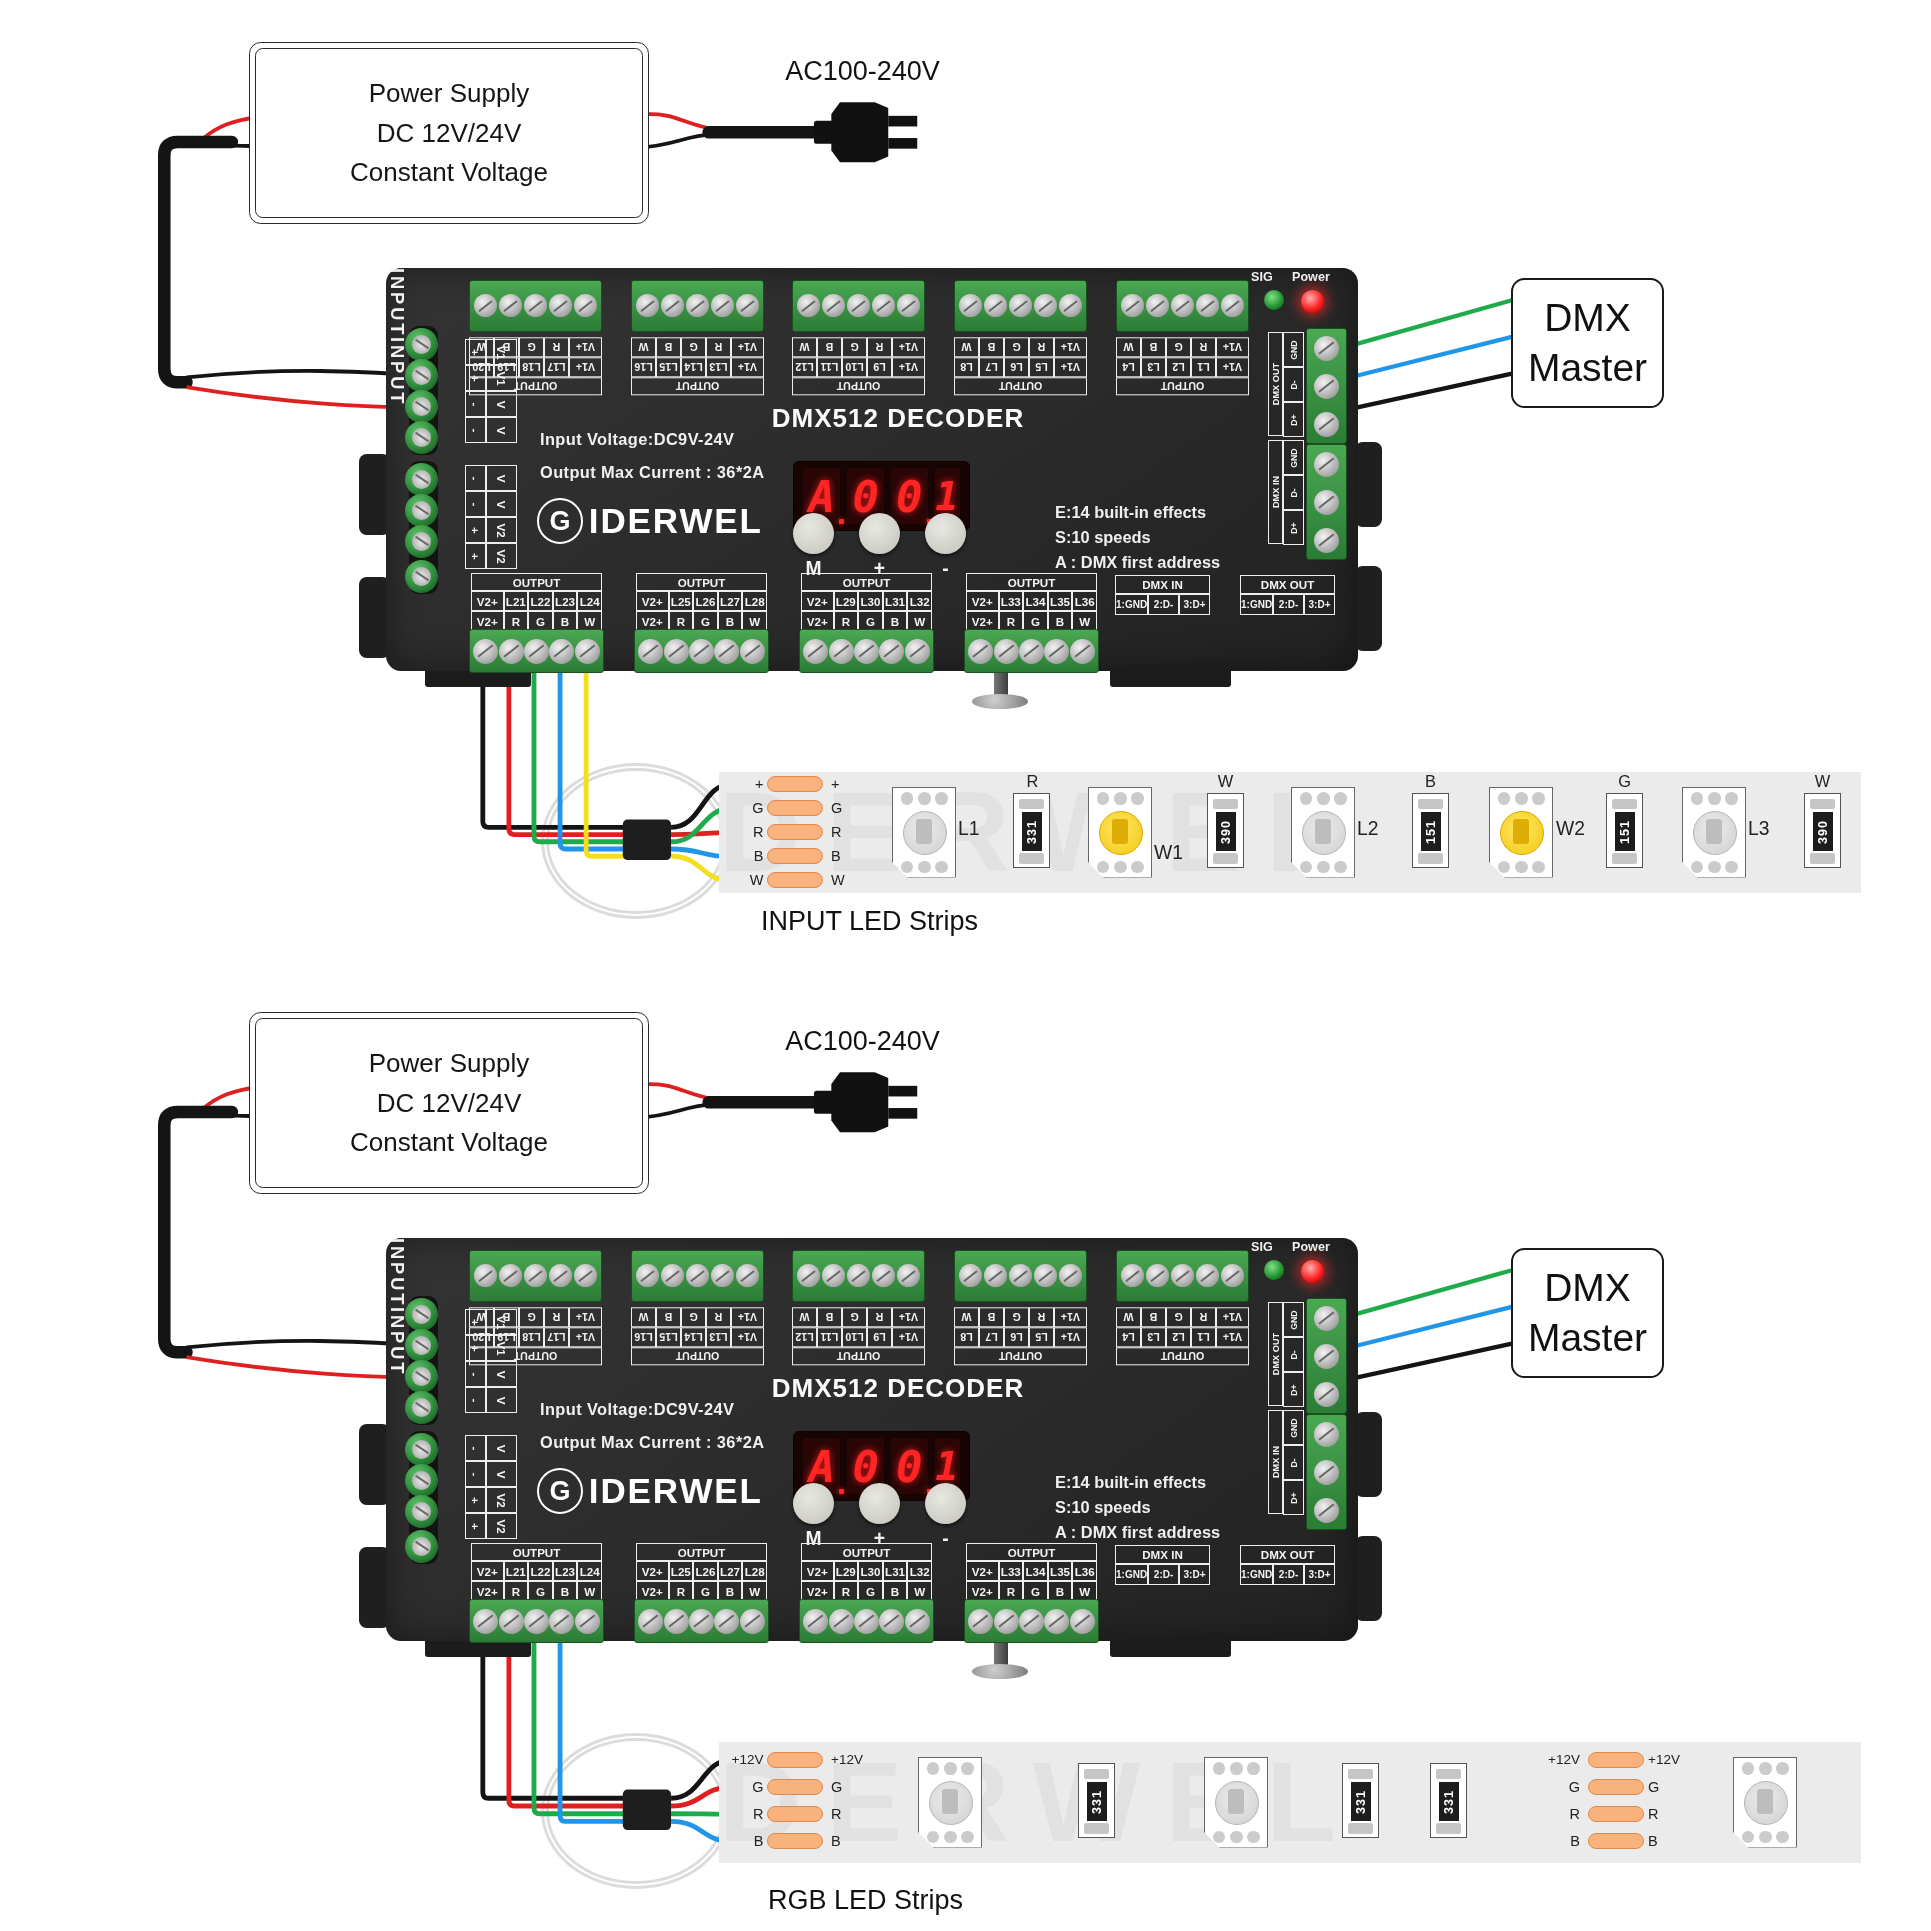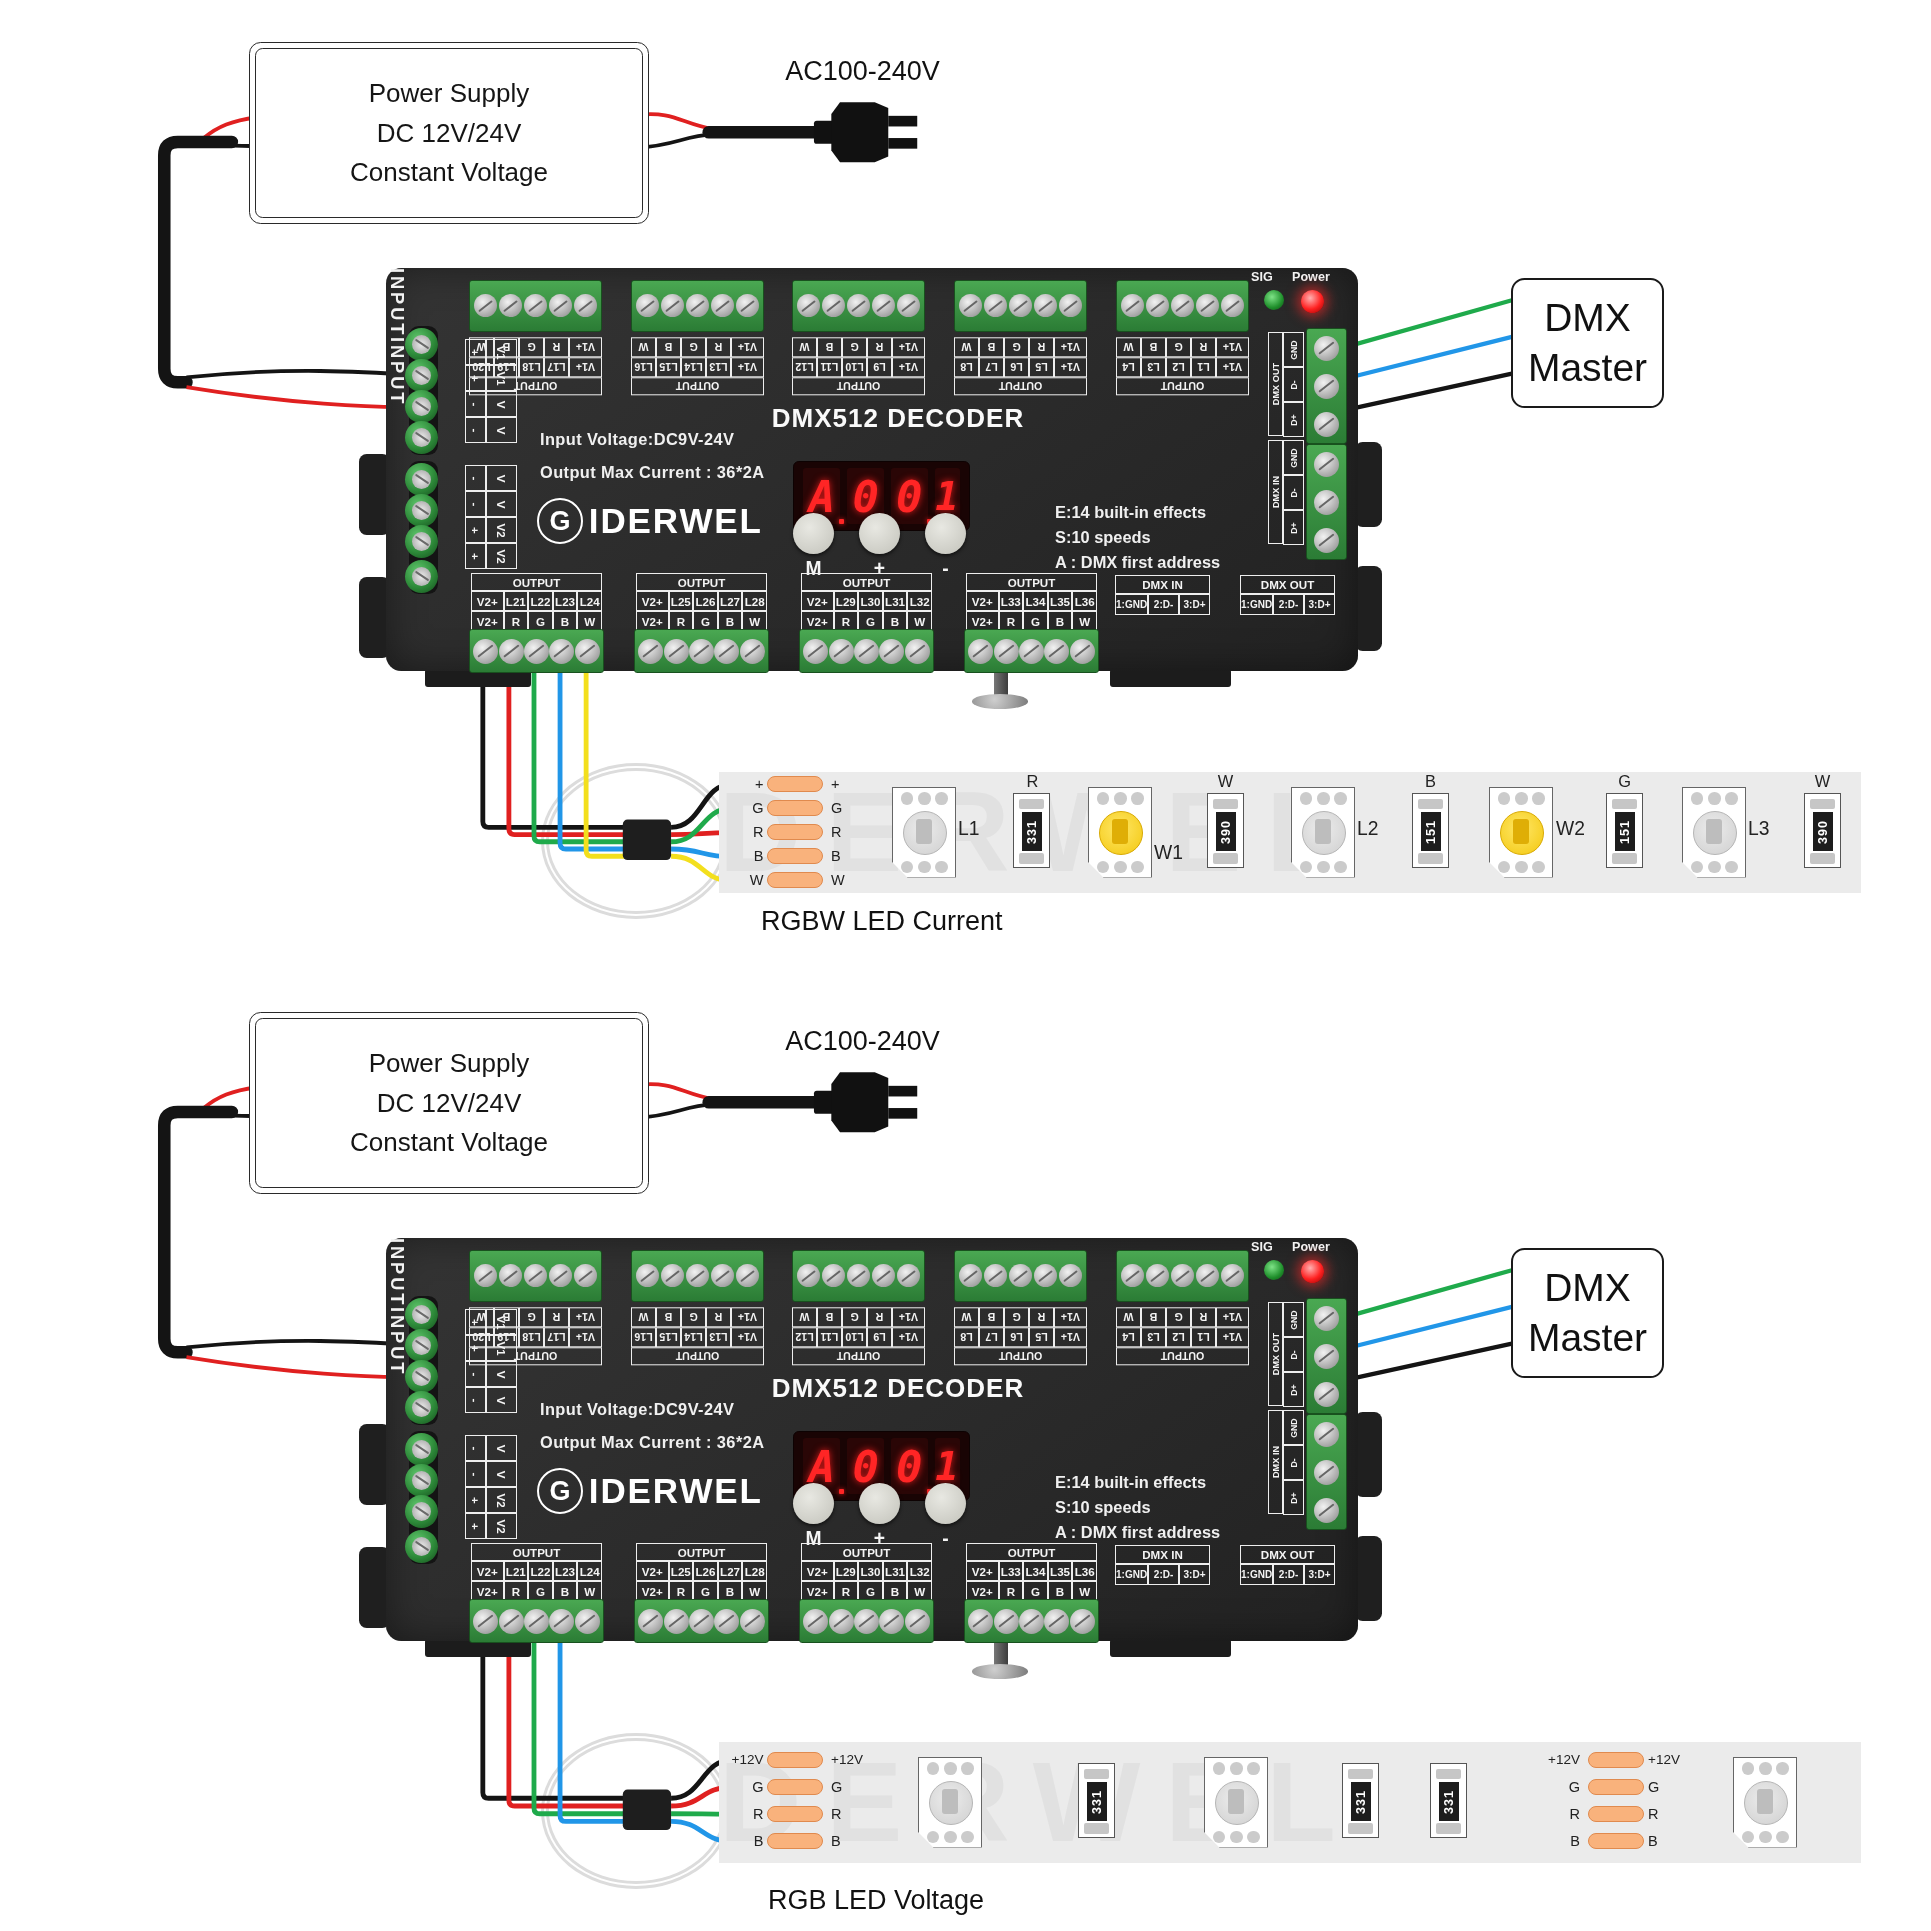--- a/index.html
+++ b/index.html
@@ -738,21 +738,21 @@
           <div class="dot" style="left:25px;top:4.8px;"></div>
           <div class="dot" style="left:42px;top:4.8px;"></div>
           <div class="dot" style="left:7.7px;top:73px;"></div>
           <div class="dot" style="left:25px;top:73px;"></div>
           <div class="dot" style="left:42px;top:73px;"></div>
           <div class="bulb yellow">
             <div class="chip"></div>
           </div>
         </div>
       </div>
-  <div class="caption" style="left: 761px; top: 906px;">RGBW LED Current</div>
+  <div class="caption" style="left: 761px; top: 906px;">INPUT LED Strips</div>
 </section>
 
 <section class="sec" id="sec1" style="top:970px">
 
   <div class="wm-circle abs" style="left:541px;top:763px;width:174px;height:140px;"></div>
 
   <svg class="wires" width="1931" height="975" viewBox="0 0 2000 1010">
 
     <circle cx="278" cy="120" r="7.5" fill="#e02020"></circle>
     <circle cx="278" cy="150" r="7.5" fill="#141414"></circle>
@@ -1334,17 +1334,17 @@
           </div>
         </div>
         <div class="res" style="left:1174px;top:21px;">
           <div class="cap" style="top:4.8px;"></div>
           <div class="cap" style="top:59px;"></div>
           <div class="body">
             <span class="code">331</span>
           </div>
         </div>
       </div>
-  <div class="caption" style="left: 768px; top: 915px;">RGB LED Voltage</div>
+  <div class="caption" style="left: 768px; top: 915px;">RGB LED Strips</div>
 </section>
 
 </div>
 
 
 </body></html>

